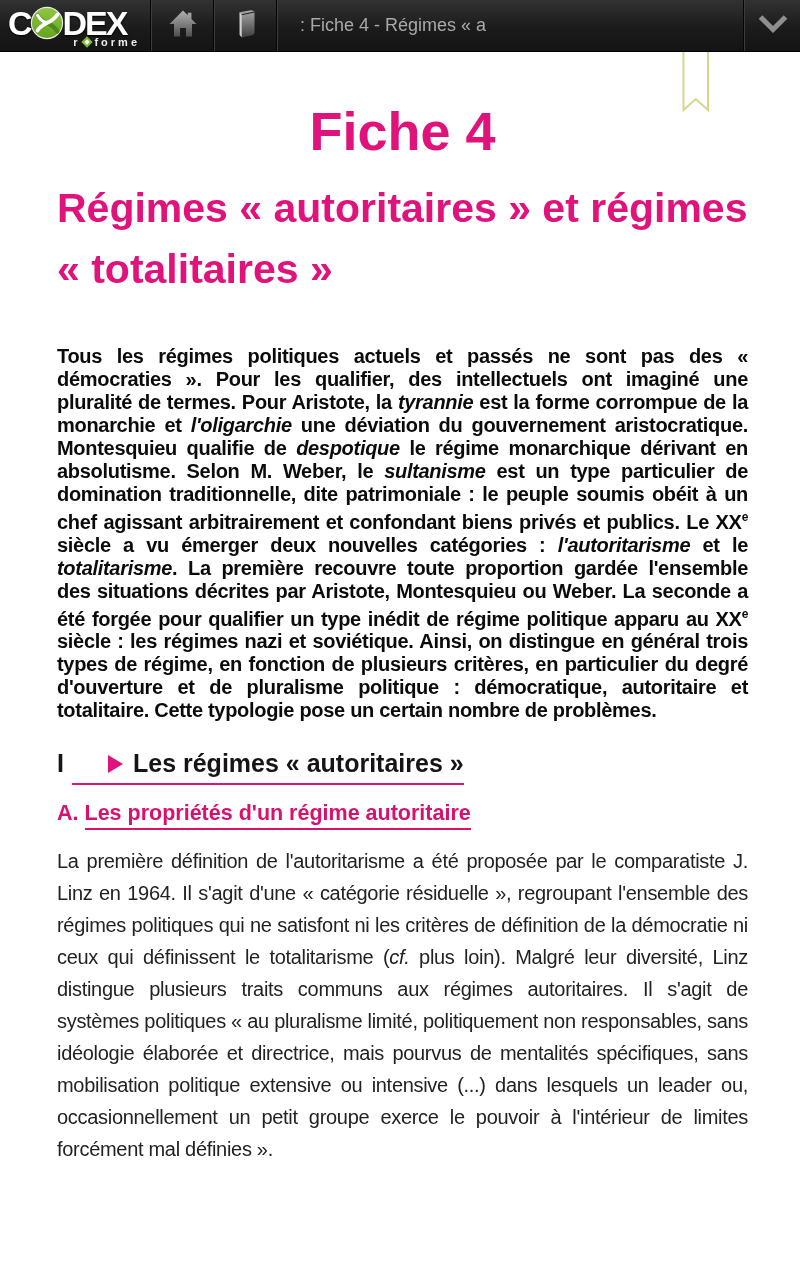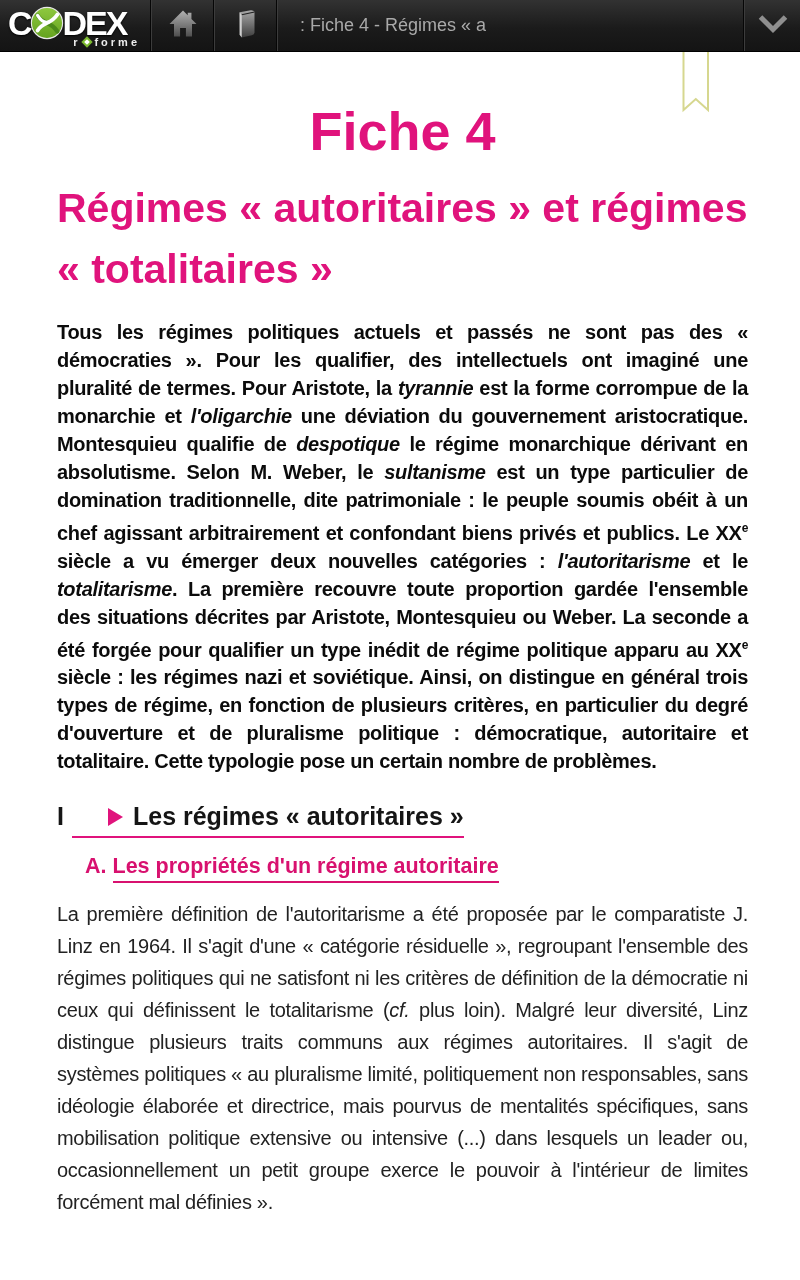--- a/index.html
+++ b/index.html
@@ -127,23 +127,23 @@
   }
   .main-title {
     margin-top: 24px;
     text-align: left;
     color: #e0137c;
     font-size: 41px;
     line-height: 61px;
     font-weight: bold;
   }
   p.intro {
-    margin-top: 18px;
+    margin-top: 45px;
     font-size: 20px;
-    line-height: 28px;
+    line-height: 23px;
     font-weight: bold;
     text-align: justify;
     letter-spacing: -0.3px;
     color: #0b0b0b;
   }
   p.bodytext {
     margin-top: 19px;
     font-size: 20px;
     line-height: 32px;
     font-weight: 400;
@@ -171,21 +171,20 @@
     border-bottom: 9px solid transparent;
     border-left: 15px solid #e0137c;
     margin-right: 10px;
     vertical-align: -1px;
   }
   .subsection-h {
     margin-top: 23px;
     font-size: 21.5px;
     font-weight: bold;
     color: #d8116f;
-    margin-left: 28px;
   }
   .subsection-underlined {
     border-bottom: 2px solid #d8116f;
     padding-bottom: 3px;
     margin-left: 6px;
   }
 </style>
 </head>
 <body>
 

